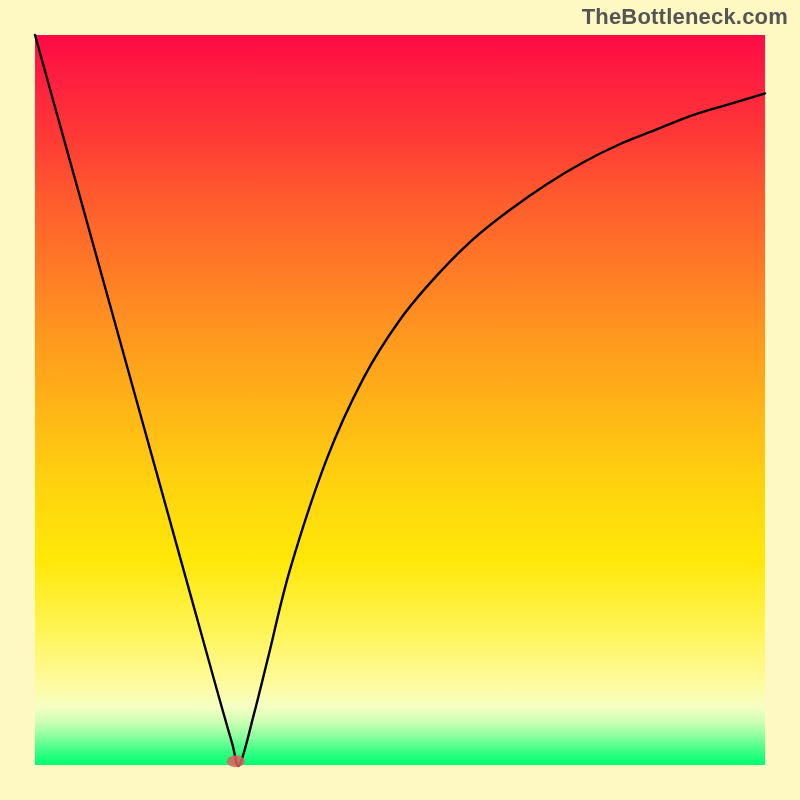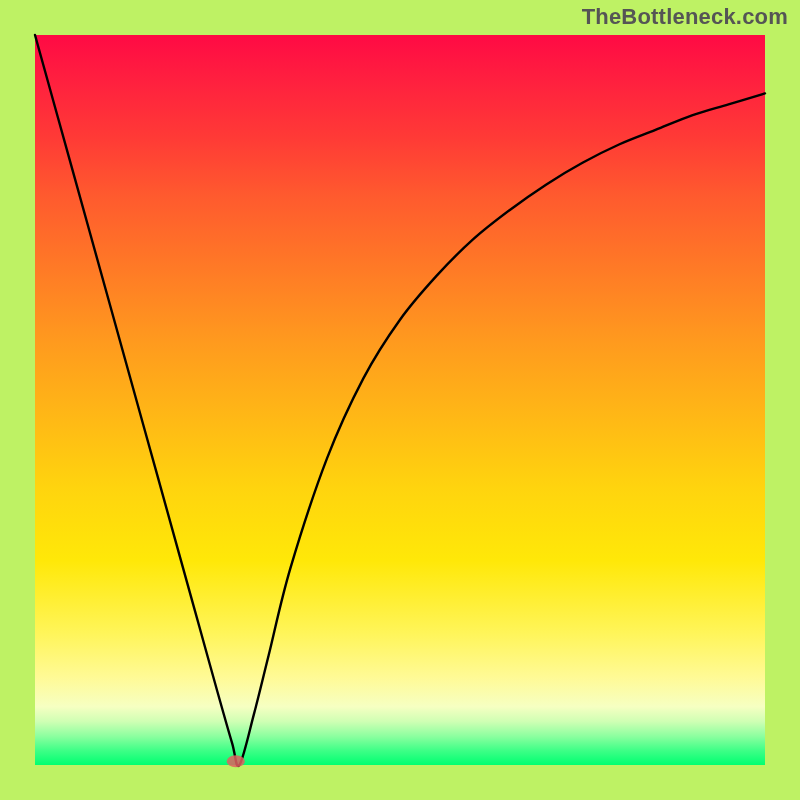--- a/index.html
+++ b/index.html
@@ -8,21 +8,21 @@
     width: 800px;
     height: 800px;
     overflow: hidden;
     background: #000;
     font-family: Arial, Helvetica, sans-serif;
   }
   .frame {
     position: relative;
     width: 800px;
     height: 800px;
-    background: #bef264;
+    background: #fef9c3;
   }
   .attribution {
     position: absolute;
     top: 4px;
     right: 12px;
     color: #555;
     font-size: 22px;
     font-weight: 600;
     letter-spacing: 0.2px;
     user-select: none;

